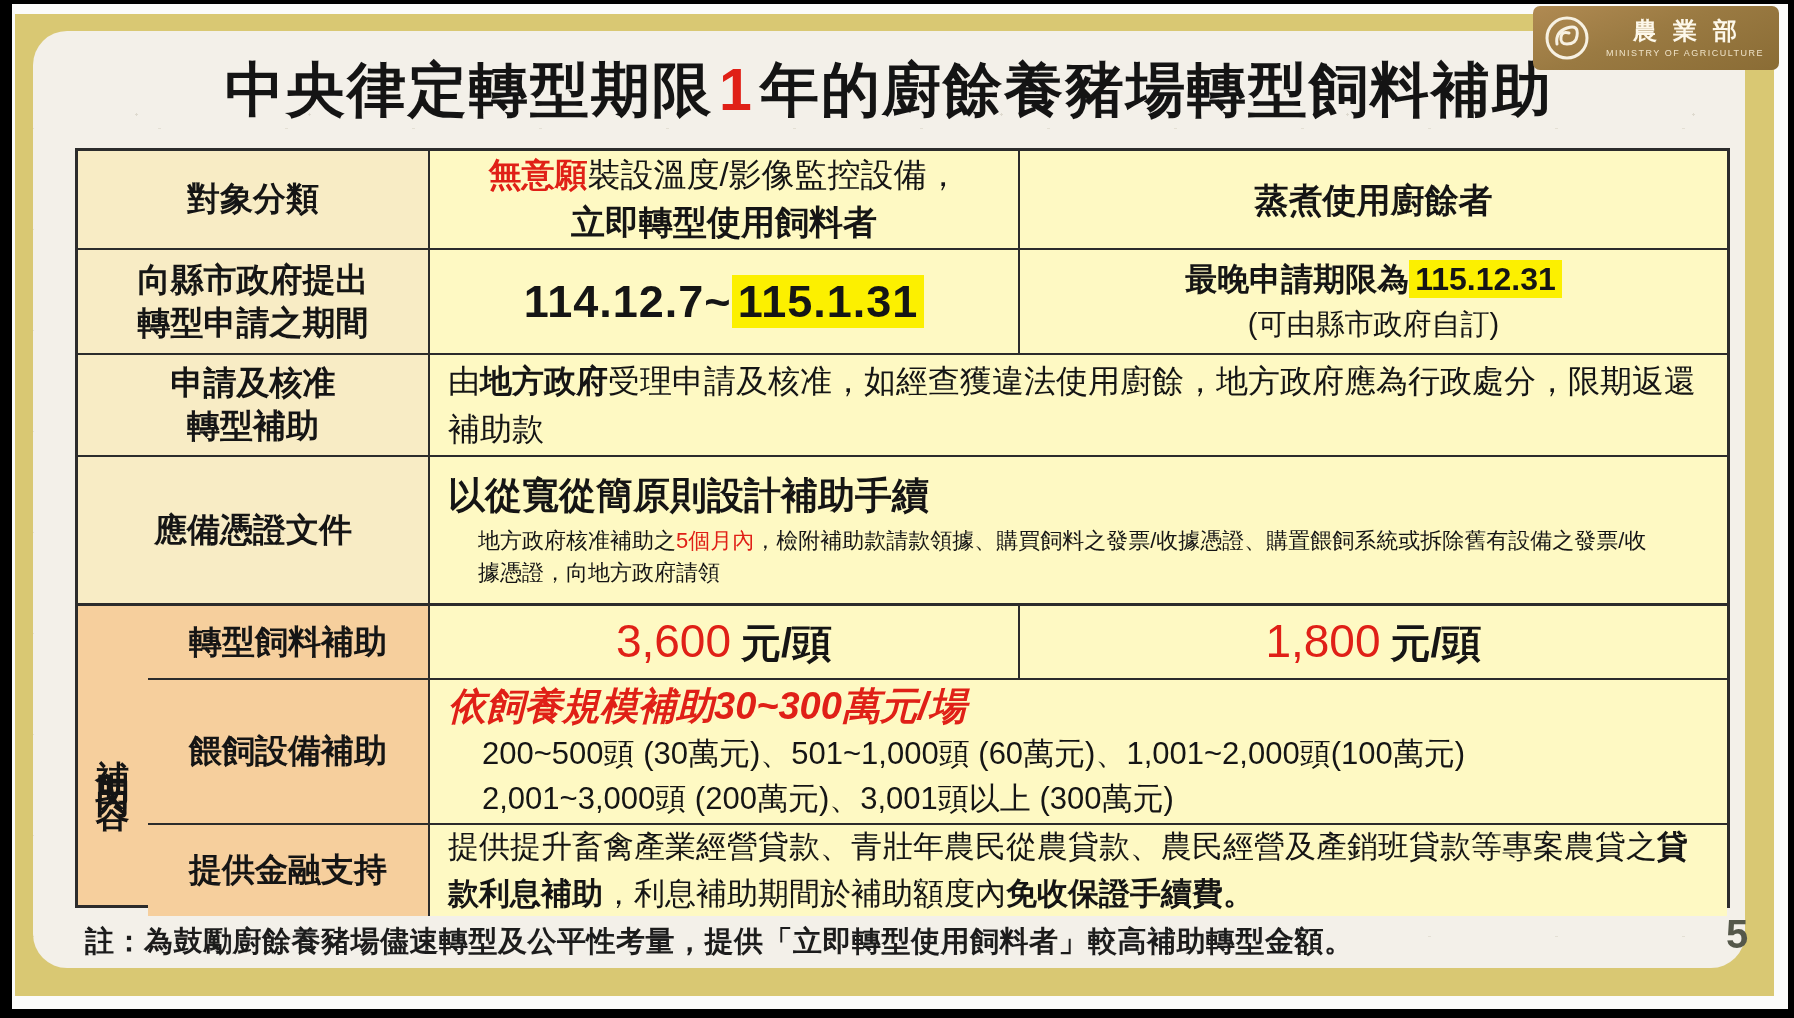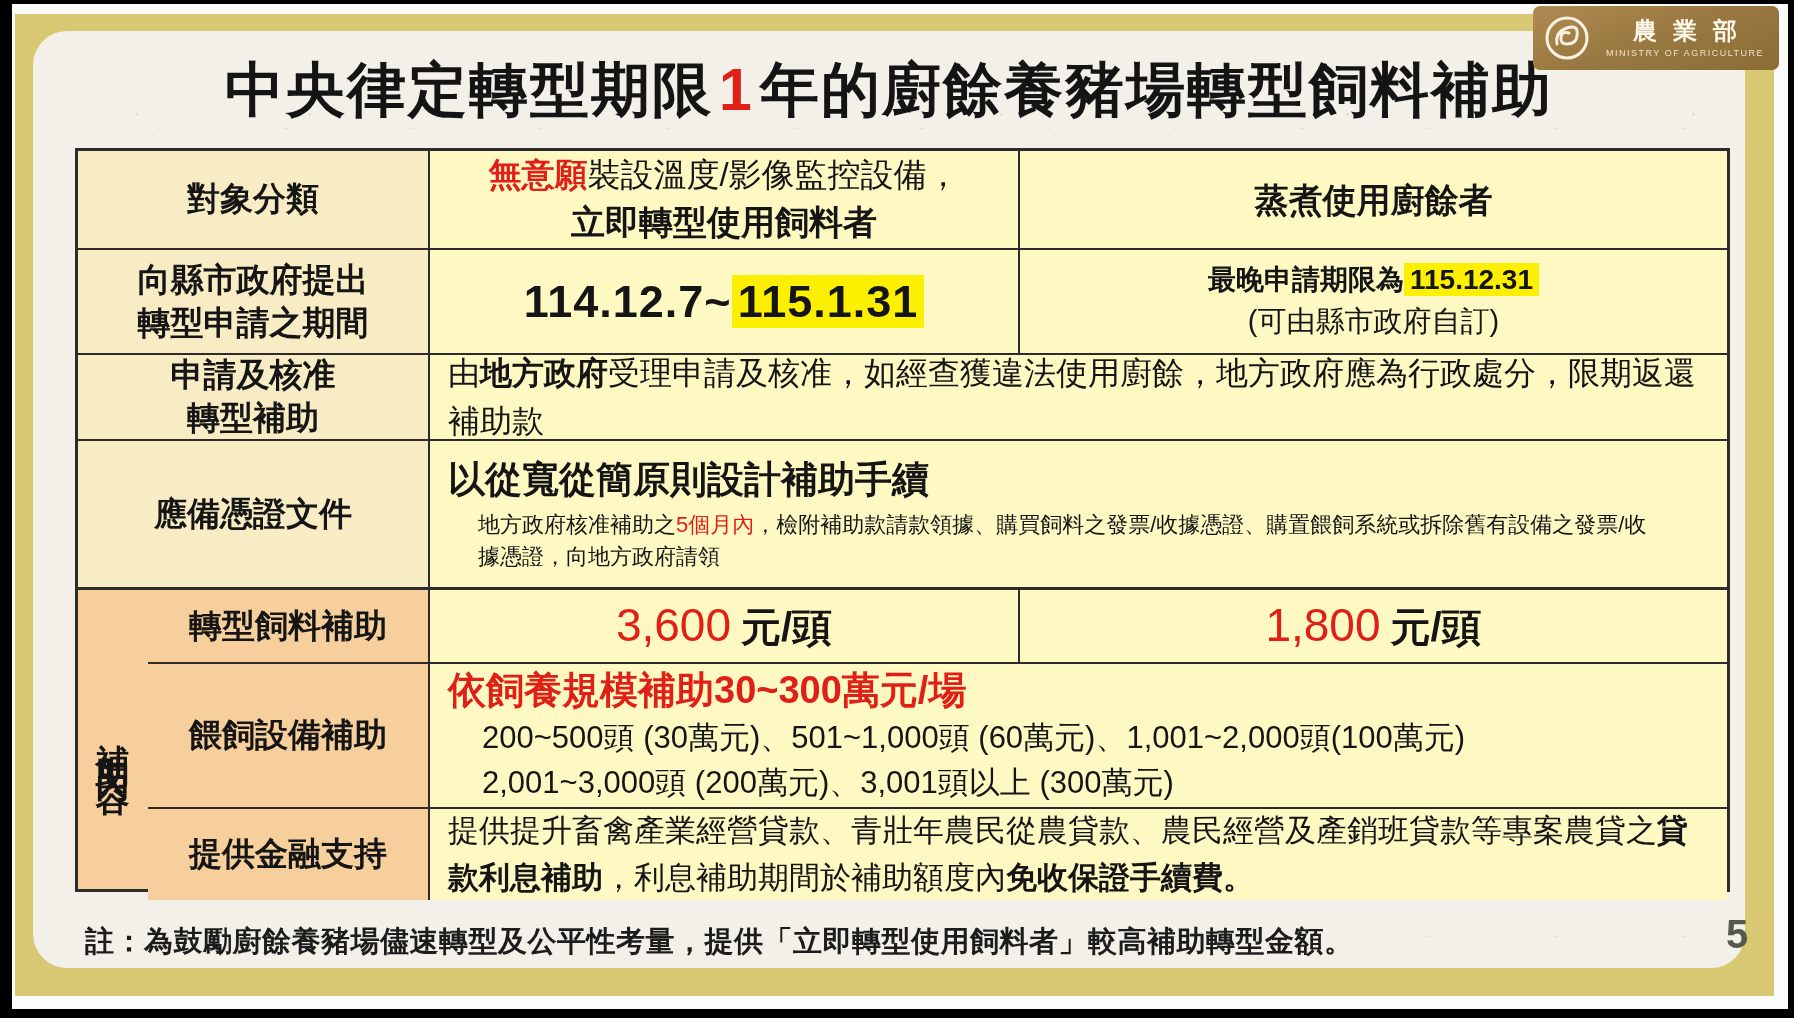--- a/index.html
+++ b/index.html
@@ -33,47 +33,47 @@
   .th-sub{background:#f6cf9d;}
   .w-head{flex:0 0 350px;}
   .w-col2{flex:0 0 590px;}
   .w-col3{flex:1;}
   .w-vert{flex:0 0 70px;}
   .w-subhead{flex:0 0 280px;}
   .center{align-items:center;text-align:center;}
   .left-pad{padding:6px 14px 6px 18px;align-items:flex-start;text-align:left;}
   .r1{height:97px;}
   .r2{height:105px;}
-  .r3{height:86px;}
+  .r3{height:102px;}
   .r4{height:148px;}
   .rg{height:302px;border-top-width:3px;}
   .sub-rows{flex:1;display:flex;flex-direction:column;}
   .sub-tr{display:flex;flex:0 0 auto;border-top:2.5px solid #2c2c2c;box-sizing:border-box;}
   .sub-tr:first-child{border-top:none;}
   .sr1{height:72px;}
   .sr2{height:145px;}
   .sr3{height:93px;}
   
   .red{color:#e02017;}
   .b{font-weight:bold;}
   .hl{background:#fcf000;padding:1px 6px;}
   .line{display:block;}
   .cat-line1{font-size:33px;}
   .cat-line2{font-size:34px;font-weight:bold;margin-top:2px;}
   .date-big{font-size:45px;font-weight:bold;letter-spacing:1px;}
-  .date-right{font-size:28px;font-weight:bold;}
+  .date-right{font-size:32px;font-weight:bold;}
   .date-note{font-size:29px;font-weight:normal;margin-top:3px;}
   .body-text{font-size:32px;line-height:1.5;}
   .doc-title{font-size:37px;font-weight:bold;margin-bottom:4px;}
   .doc-detail{font-size:22px;line-height:1.45;padding-left:30px;max-width:1190px;}
   .vert-head{writing-mode:vertical-rl;text-orientation:upright;font-size:34px;font-weight:bold;
              letter-spacing:12px;margin:0 auto;}
   .amount{font-size:46px;font-weight:normal;color:#e02017;}
   .unit{font-size:40px;font-weight:bold;color:#151515;margin-left:10px;}
-  .equip-title{font-size:38px;font-weight:bold;color:#e02017;}
+  .equip-title{font-size:38px;font-weight:bold;color:#e02017;font-style:italic;}
   .equip-line{font-size:31px;line-height:1.45;padding-left:34px;display:block;}
   .fin-text{font-size:31px;line-height:1.5;}
   
   .footnote{position:absolute;left:52px;top:891px;font-size:29px;font-weight:600;color:#1c1c1c;letter-spacing:0.5px;}
   .page-num{position:absolute;left:1726px;top:912px;font-size:40px;font-weight:bold;color:#55584a;z-index:6;}
 </style>
 </head>
 <body>
 
 <div id="stage">

